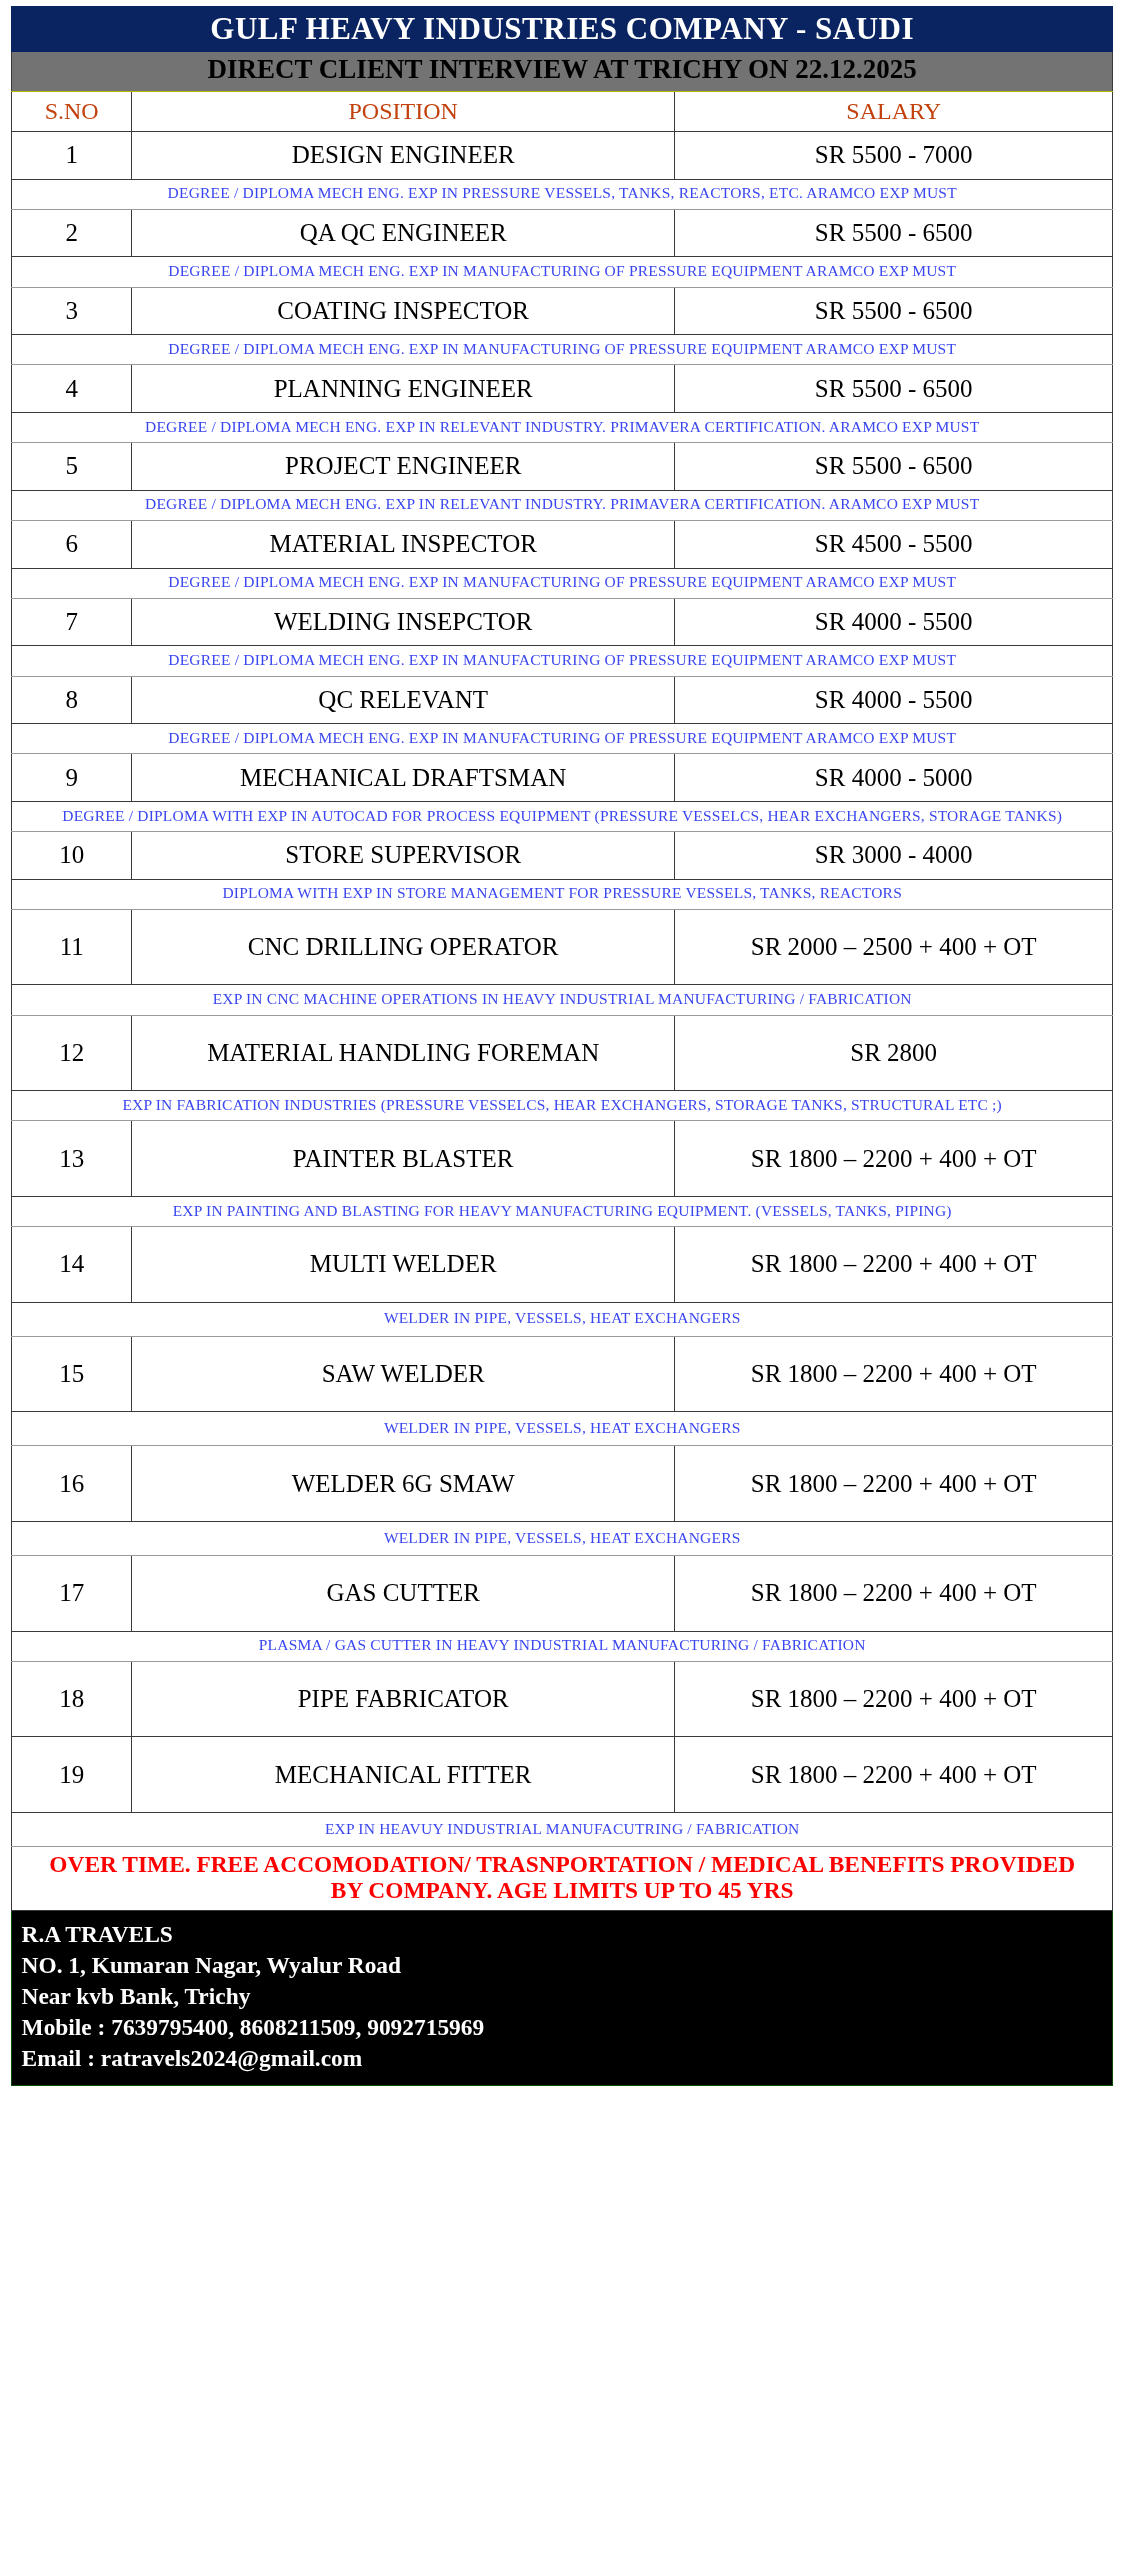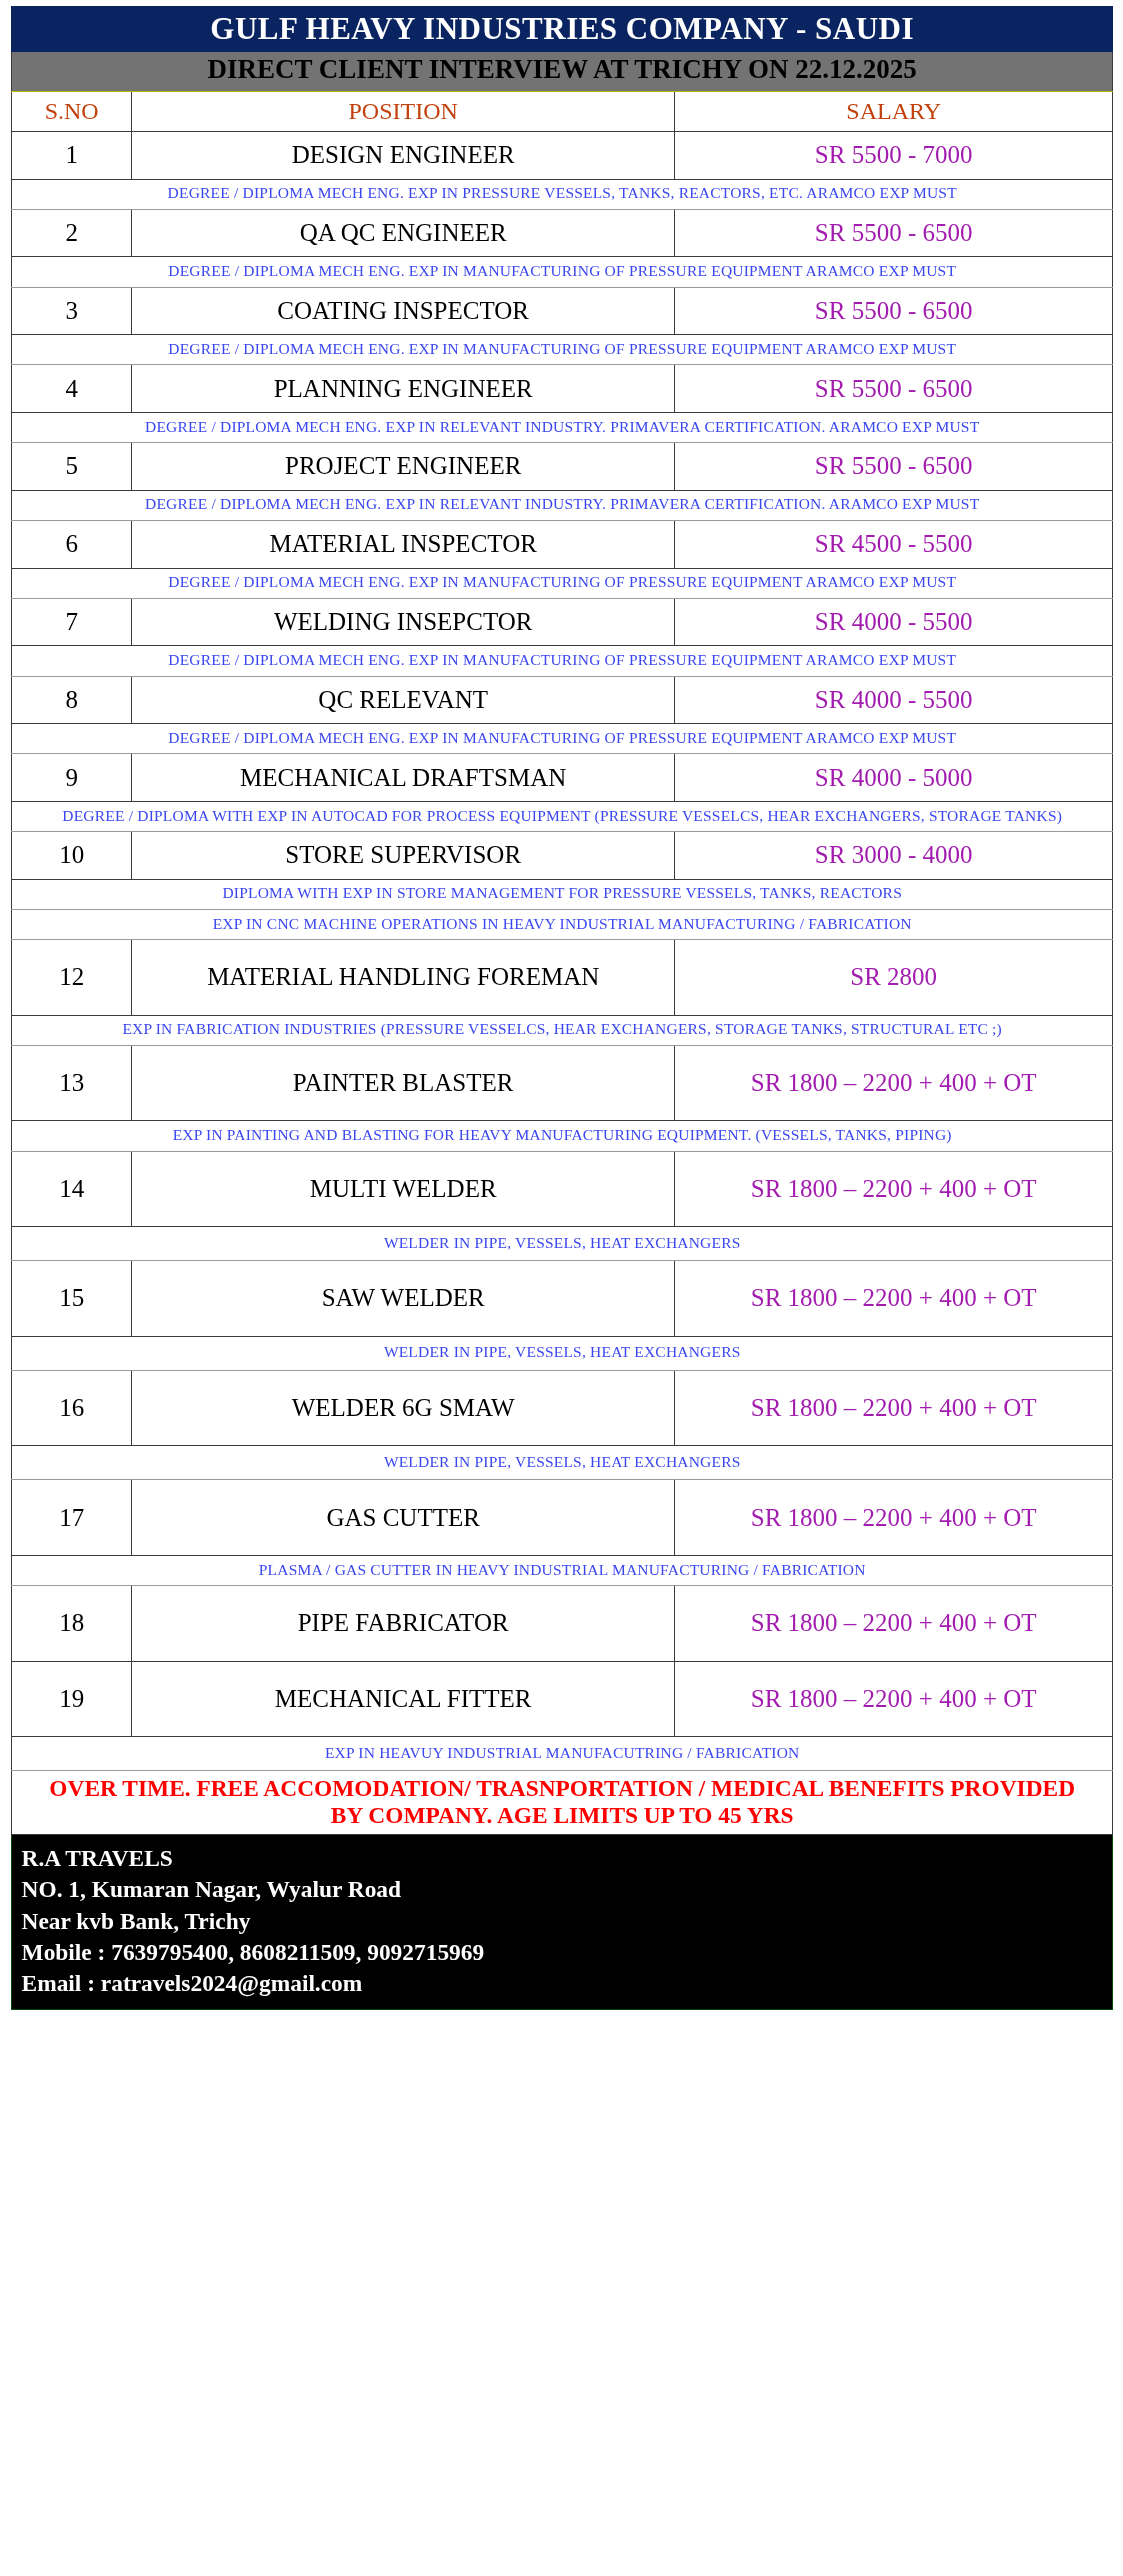--- a/index.html
+++ b/index.html
@@ -77,21 +77,21 @@
   .pos {
     text-align: center;
     font-size: 25px;
     color: #000;
     line-height: 1.12;
     padding: 2.8px 5.6px !important;
   }
   .sal {
     text-align: center;
     font-size: 25px;
-    color: #a21caf;
+    color: #000000;
     line-height: 1.12;
     padding: 2.8px 5.6px !important;
   }
   tr.jobrow td { height: 41px; }
   tr.jobrow.tall td { height: 69px; }
 
   
   .desc {
     color: #3a46f0;
     text-align: center;
@@ -225,20 +225,25 @@
           <td class="desc" colspan="3">DEGREE / DIPLOMA WITH EXP IN AUTOCAD FOR PROCESS EQUIPMENT (PRESSURE VESSELCS, HEAR EXCHANGERS,  STORAGE TANKS)</td>
         </tr>
         <tr class="jobrow">
           <td class="sno">10</td>
           <td class="pos">STORE  SUPERVISOR</td>
           <td class="sal">SR 3000  - 4000</td>
         </tr>
         <tr>
           <td class="desc" colspan="3">DIPLOMA  WITH  EXP  IN STORE  MANAGEMENT  FOR PRESSURE  VESSELS,  TANKS,   REACTORS</td>
         </tr>
+        <tr class="jobrow tall">
+          <td class="sno">11</td>
+          <td class="pos">CNC DRILLING  OPERATOR</td>
+          <td class="sal">SR 2000 – 2500 + 400 + OT</td>
+        </tr>
         <tr>
           <td class="desc" colspan="3">EXP IN CNC MACHINE  OPERATIONS  IN HEAVY INDUSTRIAL  MANUFACTURING  / FABRICATION</td>
         </tr>
         <tr class="jobrow tall">
           <td class="sno">12</td>
           <td class="pos">MATERIAL  HANDLING  FOREMAN</td>
           <td class="sal">SR 2800</td>
         </tr>
         <tr>
           <td class="desc" colspan="3">EXP IN FABRICATION   INDUSTRIES (PRESSURE VESSELCS, HEAR EXCHANGERS, STORAGE TANKS,  STRUCTURAL  ETC ;)</td>

